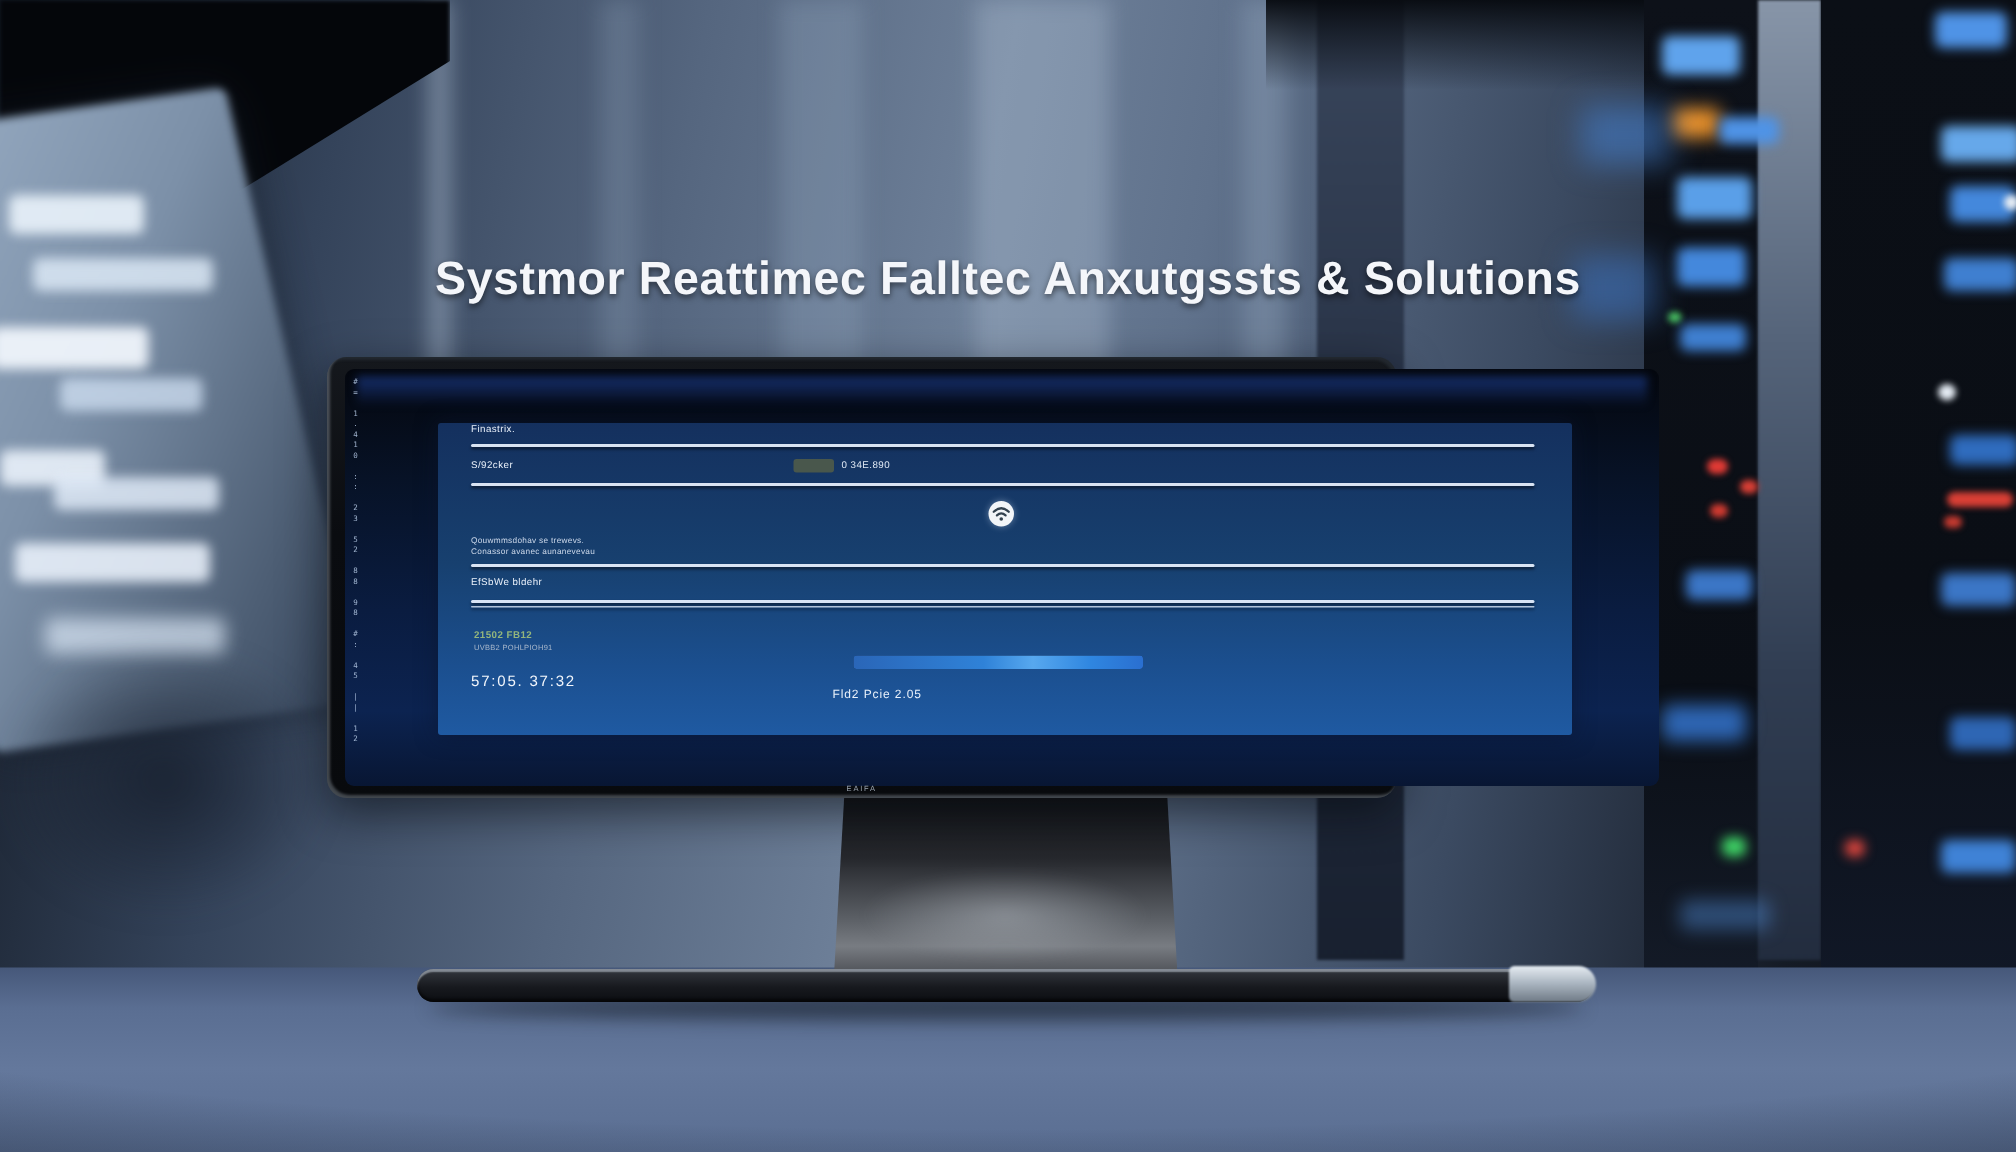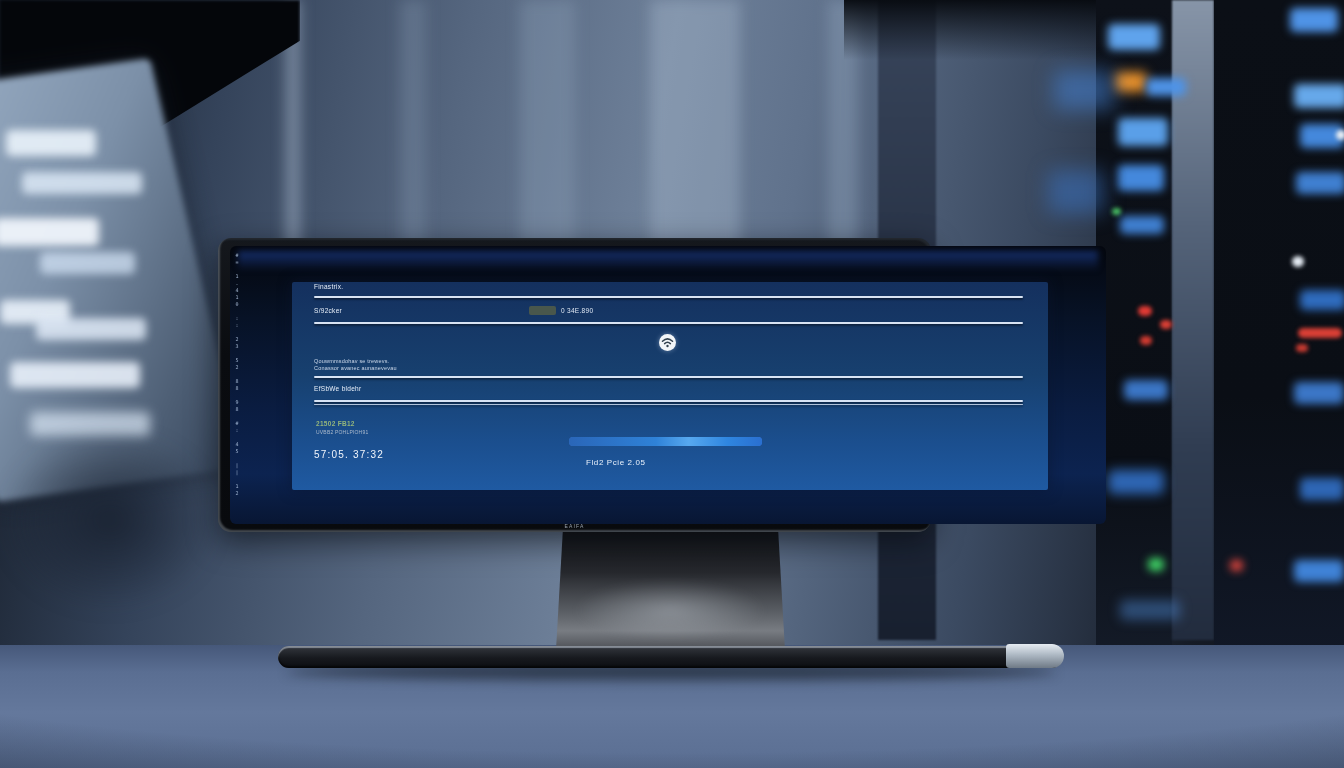--- a/index.html
+++ b/index.html
@@ -55,21 +55,21 @@
     box-shadow:0 0 5px rgba(220,235,255,.4);}
   .wifi svg{position:absolute;left:2px;top:3px;}
   .codegreen{position:absolute;font-size:6.5px;color:#93b57c;letter-spacing:.3px;font-weight:bold;}
   .codesub{position:absolute;font-size:5px;color:#aab9cc;letter-spacing:.2px;}
   .tstamp{position:absolute;font-size:10px;color:#f2f6fc;letter-spacing:1.2px;}
   .progress{position:absolute;left:277px;top:155px;width:193px;height:9px;border-radius:2px;overflow:hidden;
     background:#1c3e6e;}
   .progress-fill{height:100%;border-radius:2px;
     background:linear-gradient(90deg,#2a66b8 0%,#2f82d8 45%,#57a8ef 62%,#2f86e0 82%,#2a6fd0 100%);
     box-shadow:0 0 6px rgba(60,140,230,.5);}
-  .pcaption{position:absolute;left:294px;top:176px;font-size:8px;color:#e9f1fb;letter-spacing:.6px;}
+  .pcaption{position:absolute;left:263px;top:176px;font-size:8px;color:#e9f1fb;letter-spacing:.6px;}
   .bezel-logo{position:absolute;left:0;bottom:3px;width:100%;text-align:center;
     font-size:5px;color:#9aa4af;letter-spacing:1.2px;}
   .neck{position:absolute;left:556px;top:530px;width:229px;height:120px;
     clip-path:polygon(3% 0,97% 0,100% 100%,0 100%);
     background:linear-gradient(180deg,#131519 0%,#26282d 35%,#5a5e64 68%,#787c82 84%,#4c4f55 100%);}
   .neck-glow{position:absolute;left:575px;top:580px;width:190px;height:60px;border-radius:50%;
     background:radial-gradient(closest-side,rgba(225,232,240,.35),rgba(225,232,240,0));filter:blur(4px);}
   .base{position:absolute;left:278px;top:646px;width:784px;height:22px;border-radius:11px;
     background:linear-gradient(180deg,#34383f 0%,#17191e 55%,#0c0e12 100%);
     box-shadow:inset 0 2px 1px rgba(215,226,238,.5),inset 0 -2px 2px rgba(0,0,0,.6);}
@@ -138,20 +138,21 @@
 
   <div class="b blur10" style="left:1054px;top:70px;width:60px;height:40px;background:rgba(70,130,210,.55);"></div>
   <div class="b blur10" style="left:1048px;top:170px;width:56px;height:44px;background:rgba(60,118,200,.5);"></div>
   <div class="b blur4" style="left:1148px;top:558px;width:16px;height:13px;background:#3fd466;"></div>
   <div class="b blur4" style="left:1230px;top:560px;width:13px;height:11px;background:#e8483f;"></div>
   <div class="b blur6" style="left:1120px;top:600px;width:60px;height:20px;background:rgba(80,140,215,.45);"></div>
 
   <div class="desk"></div>
   <div class="desk-vig"></div>
 
+  <div class="title">Systmor Reattimec Falltec Anxutgssts &amp; Solutions</div>
 
   <div class="neck"></div>
   <div class="neck-glow"></div>
   <div class="base-shadow"></div>
   <div class="base"></div>
   <div class="base-tip"></div>
 
   <div class="monitor">
     <div class="screen">
       <div class="screen-topglow"></div>

